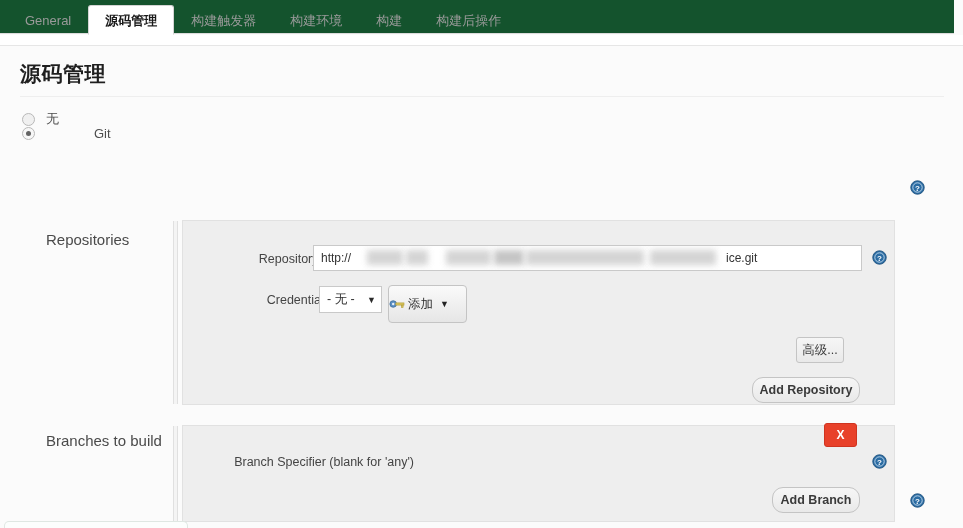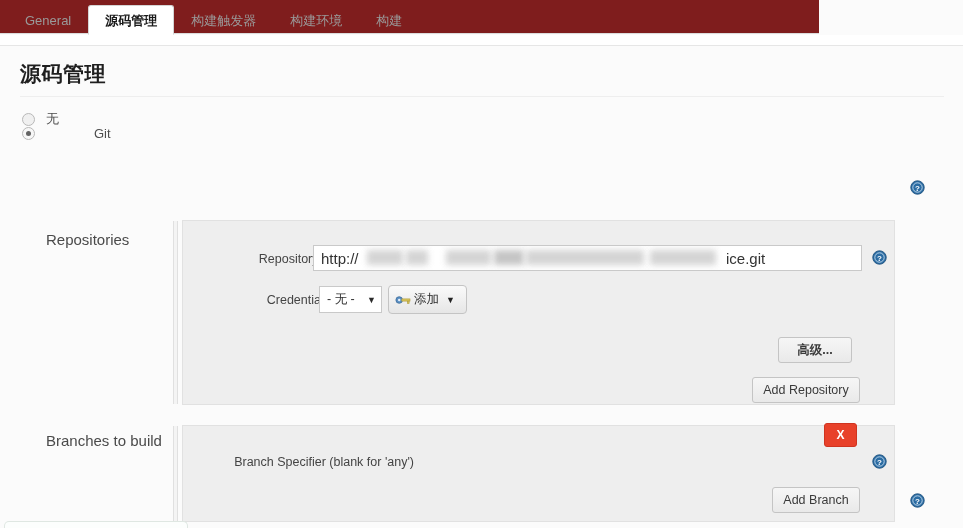--- a/index.html
+++ b/index.html
@@ -14,22 +14,22 @@
   }
   #page {
     position: relative;
     width: 963px; height: 528px;
     background: #fbfbfb;
   }
 
   
   .tabbar {
     position: absolute; left: 0; top: 0;
-    width: 819px; height: 34px;
-    background: #7f1d1d;
+    width: 954px; height: 34px;
+    background: #14532d;
     border-bottom: 1px solid #dcdcdc;
     text-decoration: underline;
   }
   .tabbar-inner {
     position: absolute; left: 8px; top: 0;
     height: 34px;
     display: flex; align-items: flex-end;
   }
   .tab {
     height: 28px;
@@ -171,21 +171,21 @@
     color: #2b2b2b;
     font-family: "Liberation Sans", "DejaVu Sans", sans-serif;
     outline: none;
   }
 
   
   .url-wrap { position: absolute; overflow: hidden; }
   .url-text {
     position: absolute; left: 7px; top: 0;
     height: 26px; line-height: 25px;
-    font-size: 15px; color: #333333;
+    font-size: 12px; color: #333333;
     white-space: nowrap;
   }
   .blur-blob {
     position: absolute;
     top: 4px;
     height: 15px;
     background: #d2d2d2;
     filter: blur(3.2px);
     opacity: 0.95;
   }
@@ -220,40 +220,39 @@
     background: linear-gradient(to bottom, #f6f6f6 0%, #e9e9e9 100%);
     border: 1px solid #c4c4c4;
     border-radius: 3px;
     font-size: 12.5px;
     color: #3a3a3a;
     display: flex; align-items: center; justify-content: center;
     white-space: nowrap;
     cursor: pointer;
     font-family: "Liberation Sans", "DejaVu Sans", sans-serif;
   }
-  .btn.bold { font-weight: normal; }
+  .btn.bold { font-weight: bold; border-radius: 11px; }
 
   
   #add-cred-btn {
     left: 388px; top: 239px;
-    width: 79px; height: 29px;
+    width: 79px; height: 38px;
     border-radius: 4px;
     justify-content: flex-start;
-    padding-left: 6px;
     background: linear-gradient(to bottom, #fafafa 0%, #e6e6e6 100%);
   }
   .key-icon { width: 16px; height: 14px; flex: none; margin-right: 3px; }
   #add-cred-btn .lbl { font-size: 12.5px; color: #2c2c2c; }
   #add-cred-btn .split-caret {
     margin-left: 7px;
     font-size: 9px;
     color: #222222;
   }
 
-  #advanced-btn   { left: 778px; top: 291px; width: 74px; height: 26px; font-weight: bold; }
+  #advanced-btn   { left: 796px; top: 291px; width: 48px; height: 26px; }
   #add-repo-btn   { left: 752px; top: 331px; width: 108px; height: 26px; }
   #add-branch-btn { left: 772px; top: 441px; width: 88px; height: 26px; }
 
   
   #delete-branch-btn {
     position: absolute;
     left: 824px; top: 377px;
     width: 33px; height: 24px;
     background: #e8412a;
     border: 1px solid #cf3420;
@@ -289,20 +288,21 @@
 
 <div id="page">
 
   <div class="tabbar">
     <div class="tabbar-inner">
       <div class="tab">General</div>
       <div class="tab active">源码管理</div>
       <div class="tab">构建触发器</div>
       <div class="tab">构建环境</div>
       <div class="tab">构建</div>
+      <div class="tab">构建后操作</div>
     </div>
   </div>
   <div class="under-tabs"></div>
   <div class="hairline" style="top:45px;"></div>
 
   <div class="body-area">
 
     <div class="page-title">源码管理</div>
     <div class="title-rule"></div>
 

